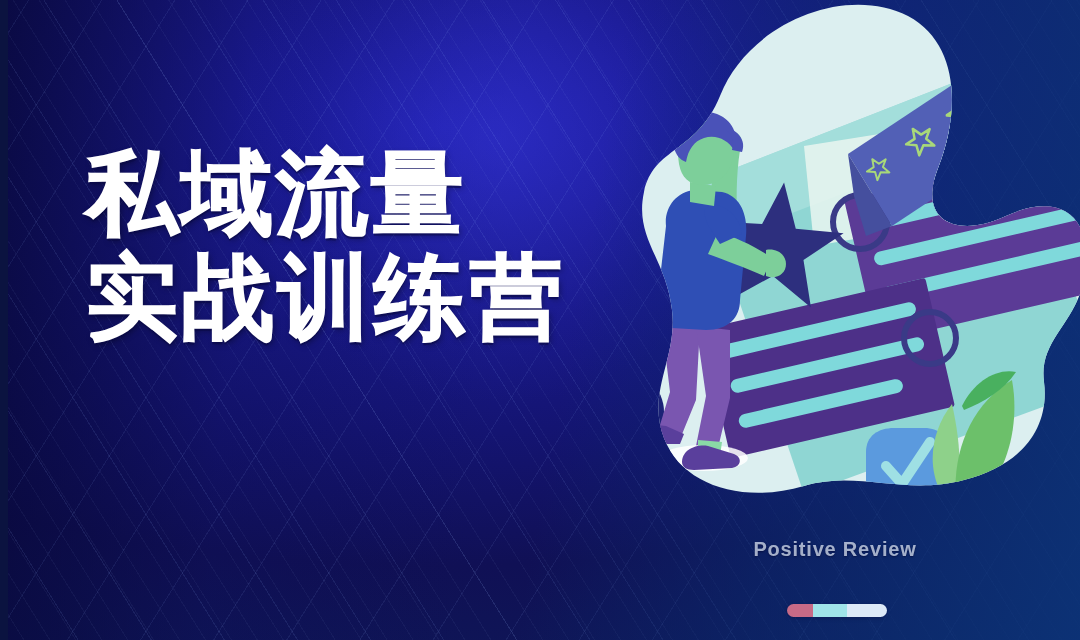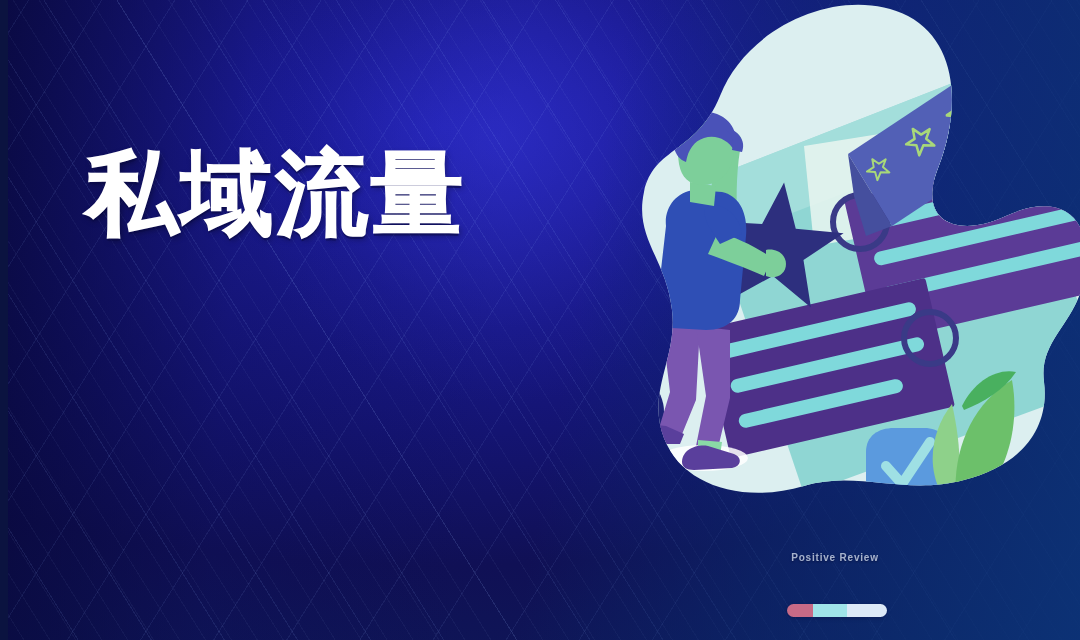--- a/index.html
+++ b/index.html
@@ -67,23 +67,23 @@
     display:flex;align-items:center;justify-content:center;
   }
   .pill-label{
     color:#fff;font-size:31px;font-weight:bold;letter-spacing:5px;
     text-shadow:0 1px 3px rgba(0,20,90,.45);
     white-space:nowrap;
   }
 
   
   .footer-cap{
-    position:absolute;left:737px;top:552px;width:180px;text-align:center;
+    position:absolute;left:737px;top:538px;width:180px;text-align:center;
     color:rgba(226,235,250,.72);
-    font-size:10px;font-weight:bold;letter-spacing:.8px;
+    font-size:20px;font-weight:bold;letter-spacing:.8px;
     text-shadow:0 1px 2px rgba(0,0,40,.5);
   }
   .footer-bar{
     position:absolute;left:779px;top:604px;
     width:100px;height:13px;border-radius:7px;overflow:hidden;
     display:flex;
     box-shadow:0 1px 4px rgba(0,0,50,.35);
   }
   .fb-seg{height:100%;}
 
@@ -214,20 +214,21 @@
             <path d="M354 406 C 366 382, 388 368, 408 372 C 396 390, 376 402, 356 410 Z" fill="#49b05f"></path>
           </g>
 
         </g>
       </g>
     </svg>
   </div>
 
   <div class="headline">
     <span class="ln ln1">私域流量</span>
+    <span class="ln ln2">实战训练营</span>
   </div>
 
 
   <div class="footer-cap">Positive Review</div>
   <div class="footer-bar">
       <div class="fb-seg" style="background: rgb(199, 106, 134); width: 26%;"></div>
       <div class="fb-seg" style="background: rgb(159, 227, 232); width: 34%;"></div>
       <div class="fb-seg" style="background: rgb(220, 233, 247); width: 40%;"></div>
     </div>
 

